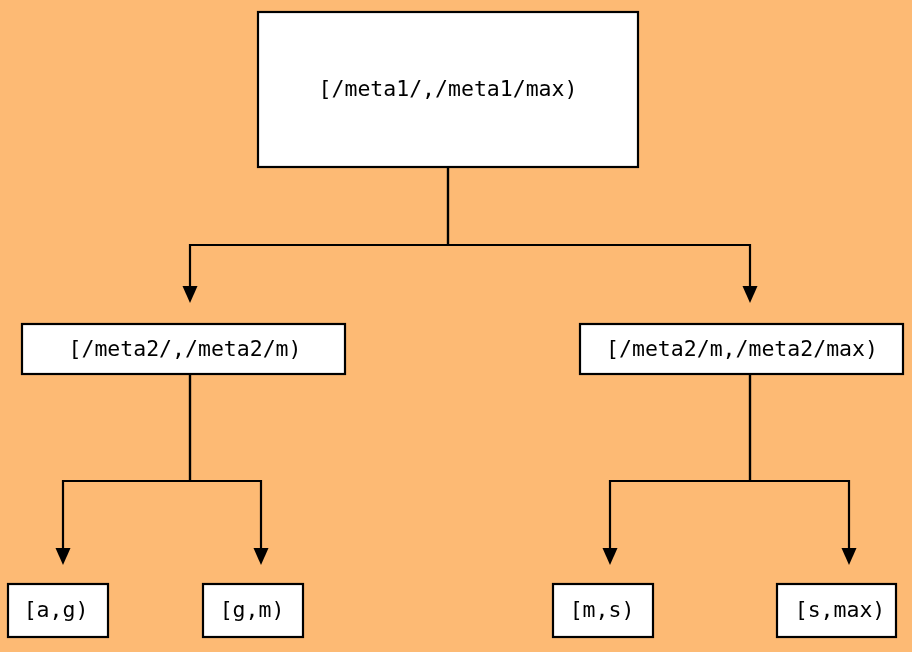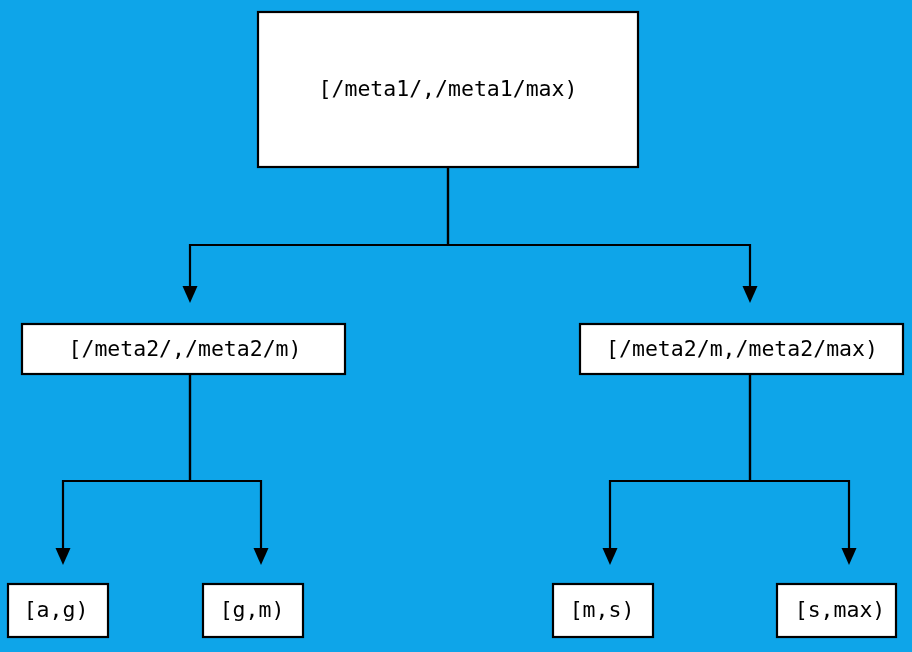--- a/index.html
+++ b/index.html
@@ -11,21 +11,21 @@
   body {
     width: 912px;
     height: 652px;
     font-family: "DejaVu Sans Mono", "Liberation Mono", monospace;
     overflow: hidden;
   }
   #diagram-root {
     position: relative;
     width: 912px;
     height: 652px;
-    background: #0ea5e9;
+    background: #fdba74;
   }
   svg.tree-canvas {
     position: absolute;
     top: 0;
     left: 0;
     width: 912px;
     height: 652px;
     display: block;
   }
   .node-box {

